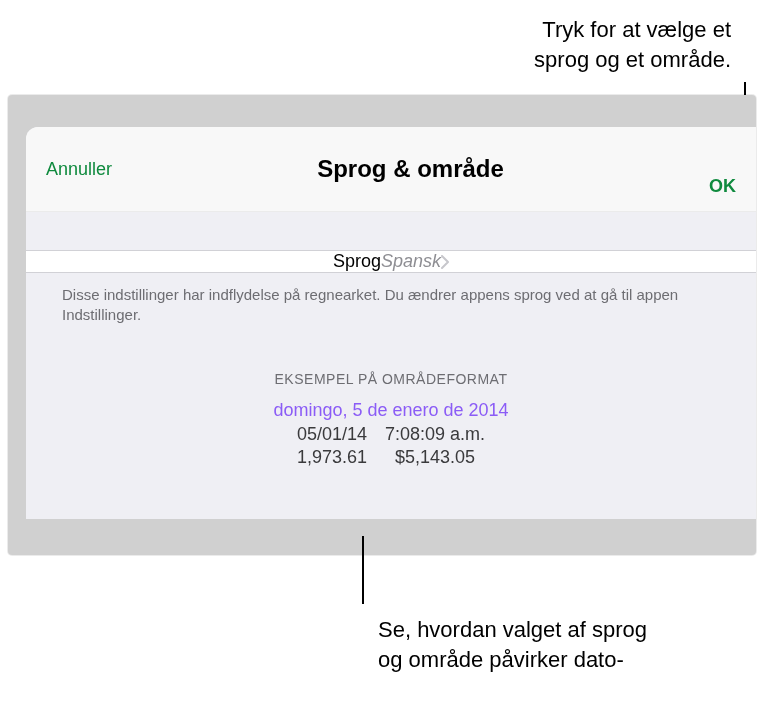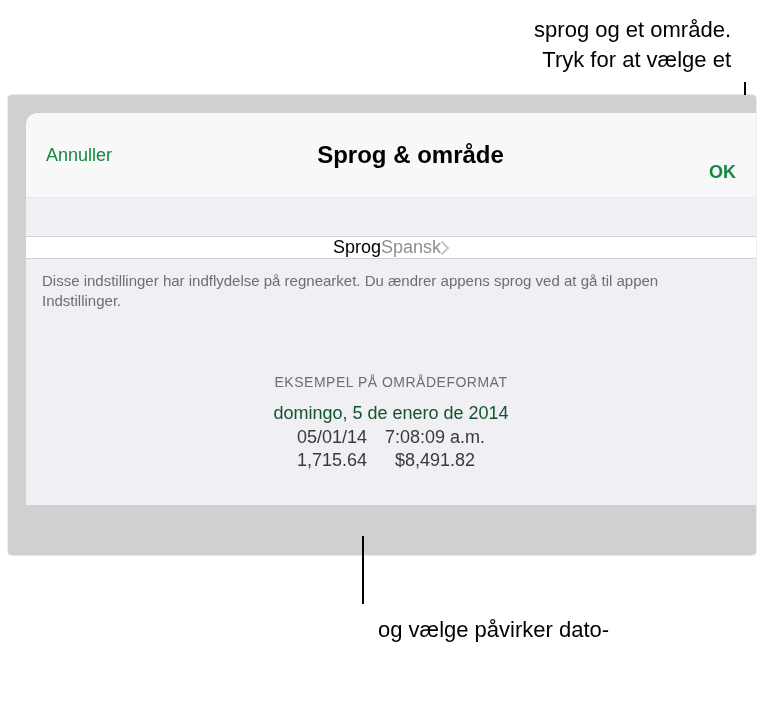--- a/index.html
+++ b/index.html
@@ -61,21 +61,21 @@
       width: 748px;
       height: 460px;
       background: #d0d0d0;
       border-radius: 4px;
       overflow: hidden;
       box-shadow: 0 0 0 1px rgba(0,0,0,0.08);
     }
     
     .modal-card {
       position: absolute;
-      top: 18px;
+      top: 32px;
       left: 18px;
       right: 0px;
       height: 392px;
       background: #efeff4;
       border-radius: 12px 0 0 0;
       overflow: hidden;
     }
     
     .modal-header {
       display: flex;
@@ -129,20 +129,21 @@
     }
     
     .row-label {
       font-size: 18px;
       color: #000000;
     }
     
     .row-value-container {
       display: flex;
       align-items: center;
+      font-style: italic;
     }
     
     .row-value {
       font-size: 18px;
       color: #8e8e93;
     }
     
     .chevron {
       width: 8px;
       height: 14px;
@@ -150,41 +151,41 @@
       align-items: center;
       justify-content: center;
     }
     
     .chevron svg {
       width: 8px;
       height: 14px;
     }
     
     .footer-text {
-      padding: 12px 16px;
+      padding: 12px 36px;
       font-size: 15px;
       color: #6d6d72;
       line-height: 1.35;
     }
     
     .example-section {
-      margin-top: 50px;
+      margin-top: 33px;
       text-align: center;
     }
     
     .example-header {
       font-size: 14px;
       color: #6d6d72;
       letter-spacing: 0.5px;
       margin-bottom: 10px;
     }
     
     .example-line {
       font-size: 18px;
-      color: #14532d;
+      color: #8b5cf6;
       line-height: 1.5;
     }
     
     .example-grid {
       display: inline-grid;
       grid-template-columns: auto auto;
       column-gap: 18px;
       row-gap: 2px;
       font-size: 18px;
       color: #3a3a3c;
@@ -213,22 +214,22 @@
       top: 536px;
       width: 2px;
       height: 68px;
       background: #000000;
     }
   </style>
 </head>
 <body>
 
 <div class="annotation-top">
+  <div>Tryk for at vælge et</div>
   <div>sprog og et område.</div>
-  <div>Tryk for at vælge et</div>
 </div>
 
 <div class="annotation-line-top"></div>
 <div class="annotation-line-top-2"></div>
 
 <div class="screenshot-container">
   <div class="modal-card">
 
     <div class="modal-header">
       <span class="header-btn cancel">Annuller</span>
@@ -254,25 +255,26 @@
     </div>
 
     <div class="footer-text">Disse indstillinger har indflydelse på regnearket. Du ændrer appens sprog ved at gå til appen Indstillinger.</div>
 
     <div class="example-section">
       <div class="example-header">EKSEMPEL PÅ OMRÅDEFORMAT</div>
       <div class="example-line">domingo, 5 de enero de 2014</div>
       <div class="example-grid">
         <span class="left">05/01/14</span>
         <span class="right">7:08:09 a.m.</span>
-        <span class="left">1,715.64</span>
-        <span class="right">$8,491.82</span>
+        <span class="left">1,973.61</span>
+        <span class="right">$5,143.05</span>
       </div>
     </div>
 
   </div>
 </div>
 
 <div class="annotation-line-bottom"></div>
 
 <div class="annotation-bottom">
-  <div>og vælge påvirker dato-</div>
+  <div>Se, hvordan valget af sprog</div>
+  <div>og område påvirker dato-</div>
 </div>
 
 </body></html>

